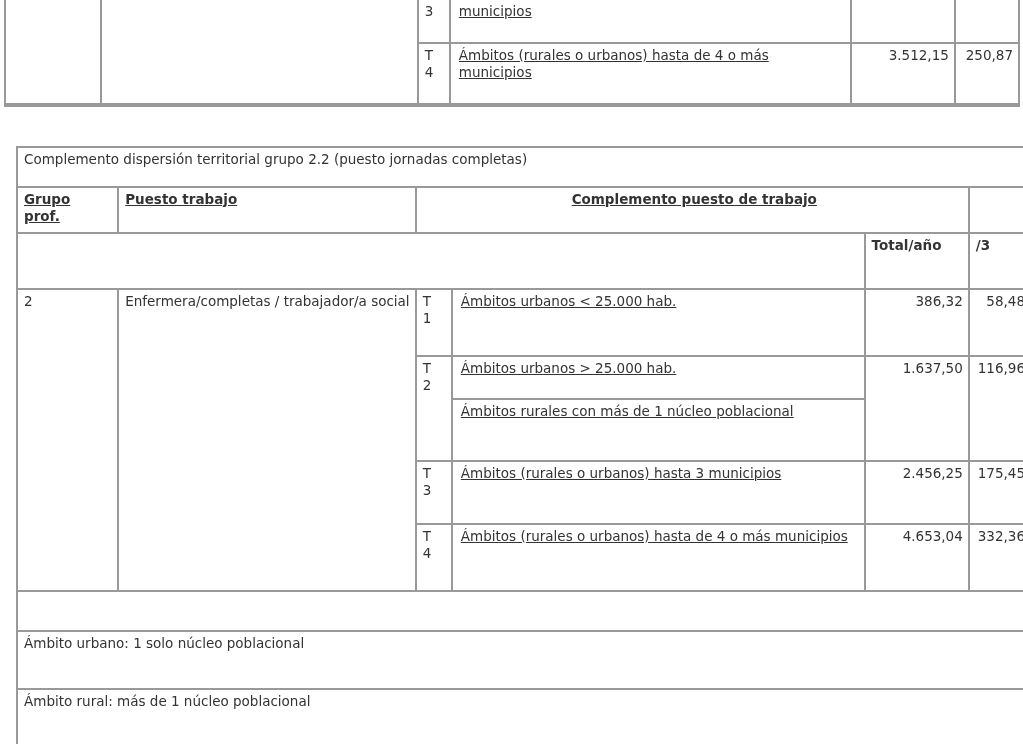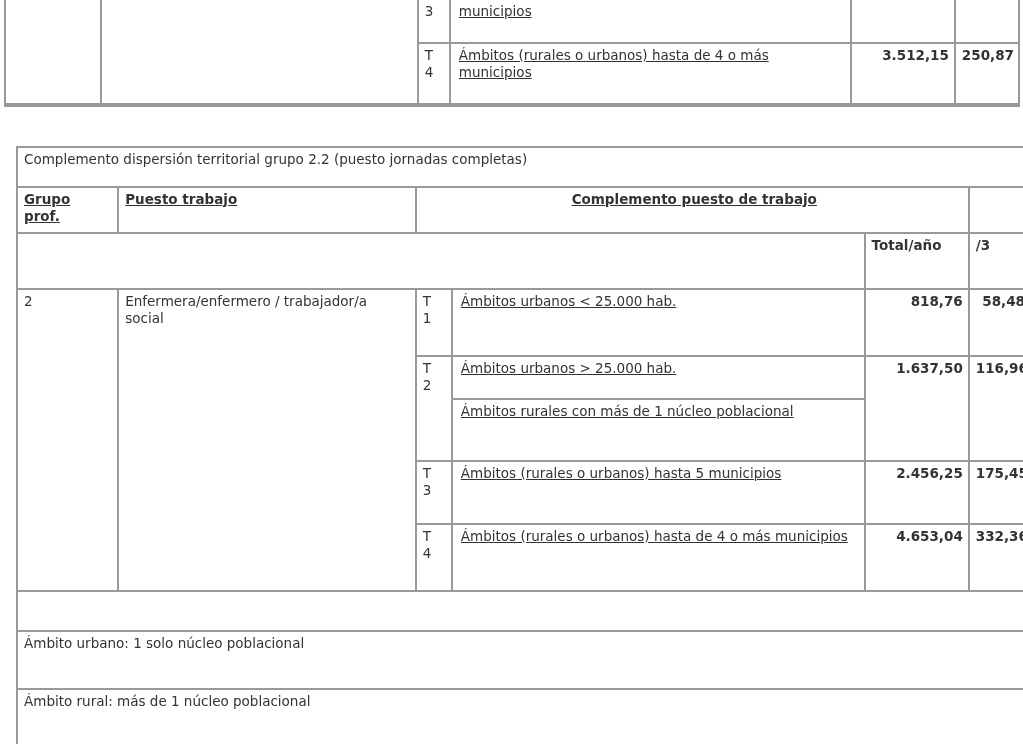--- a/index.html
+++ b/index.html
@@ -46,21 +46,21 @@
   .row-headers{height:46px;text-decoration:underline;}
   .row-totals{height:56px;}
   .row-t1{height:67px;}
   .row-t2a{height:43px;}
   .row-t2b{height:62px;}
   .row-t3{height:63px;}
   .row-t4{height:67px;}
   .row-empty{height:40px;}
   .row-footnote{height:58px;}
   .bold{font-weight:bold;}
-  .num{text-align:right;padding-right:5px;font-weight:bold;}
+  .num{text-align:right;padding-right:5px;}
   .tier-inner{width:12px;}
   .grupo-inner{width:60px;}
   .narrow-desc{max-width:345px;}
   .desc-cell{padding-left:8px;text-decoration:underline;}
   .complemento-cell{padding-left:9px;text-align:center;}
 </style>
 </head>
 <body>
 
 <table class="table1">
@@ -120,46 +120,46 @@
     <td></td>
   </tr>
   <tr class="row-totals">
     <td colspan="4"></td>
     <td class="bold">Total/año</td>
     <td class="bold">/3</td>
   </tr>
 
   <tr class="row-t1">
     <td rowspan="5">2</td>
-    <td rowspan="5">Enfermera/enfermero / trabajador/a social</td>
+    <td rowspan="5">Enfermera/completas / trabajador/a social</td>
     <td>
           <div class="tier-inner">T 1</div>
         </td>
     <td class="desc-cell">Ámbitos urbanos &lt; 25.000 hab.</td>
-    <td class="num">818,76</td>
+    <td class="num">386,32</td>
     <td class="num">58,48</td>
   </tr>
   <tr class="row-t2a">
     <td rowspan="2">
           <div class="tier-inner">T 2</div>
         </td>
     <td class="desc-cell">Ámbitos urbanos &gt; 25.000 hab.</td>
     <td rowspan="2" class="num">1.637,50</td>
     <td rowspan="2" class="num">116,96</td>
   </tr>
   <tr class="row-t2b">
     <td class="desc-cell">
           <div class="narrow-desc">Ámbitos rurales con más de 1 núcleo poblacional</div>
         </td>
   </tr>
   <tr class="row-t3">
     <td>
           <div class="tier-inner">T 3</div>
         </td>
-    <td class="desc-cell">Ámbitos (rurales o urbanos) hasta 5 municipios</td>
+    <td class="desc-cell">Ámbitos (rurales o urbanos) hasta 3 municipios</td>
     <td class="num">2.456,25</td>
     <td class="num">175,45</td>
   </tr>
   <tr class="row-t4">
     <td>
           <div class="tier-inner">T 4</div>
         </td>
     <td class="desc-cell">Ámbitos (rurales o urbanos) hasta de 4 o más municipios</td>
     <td class="num">4.653,04</td>
     <td class="num">332,36</td>

